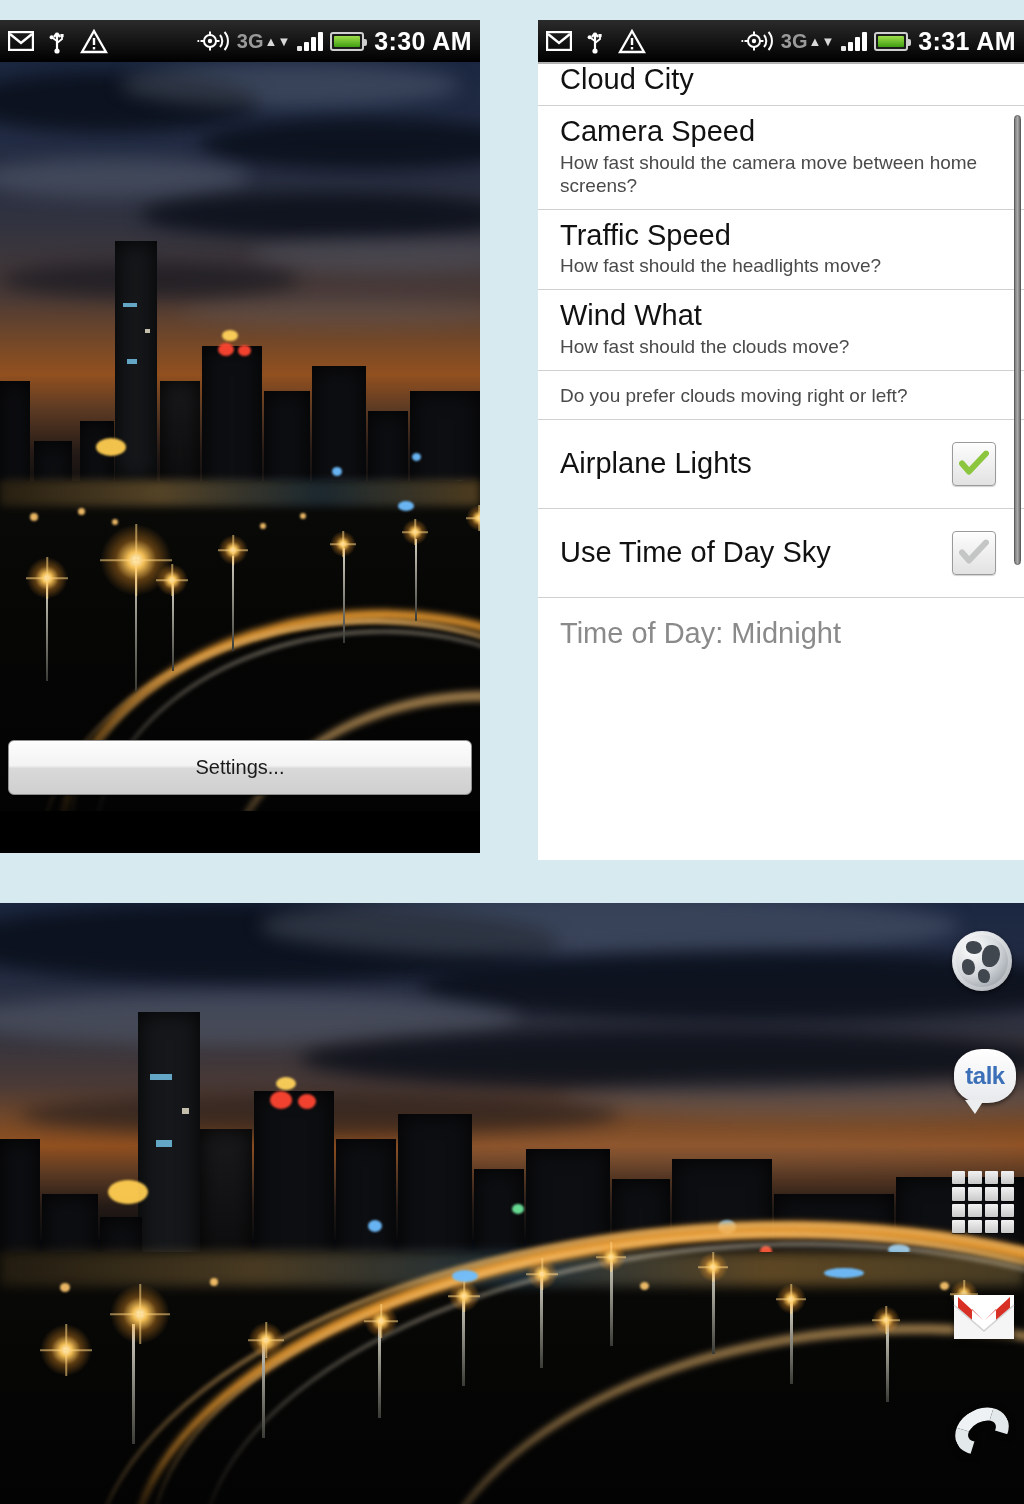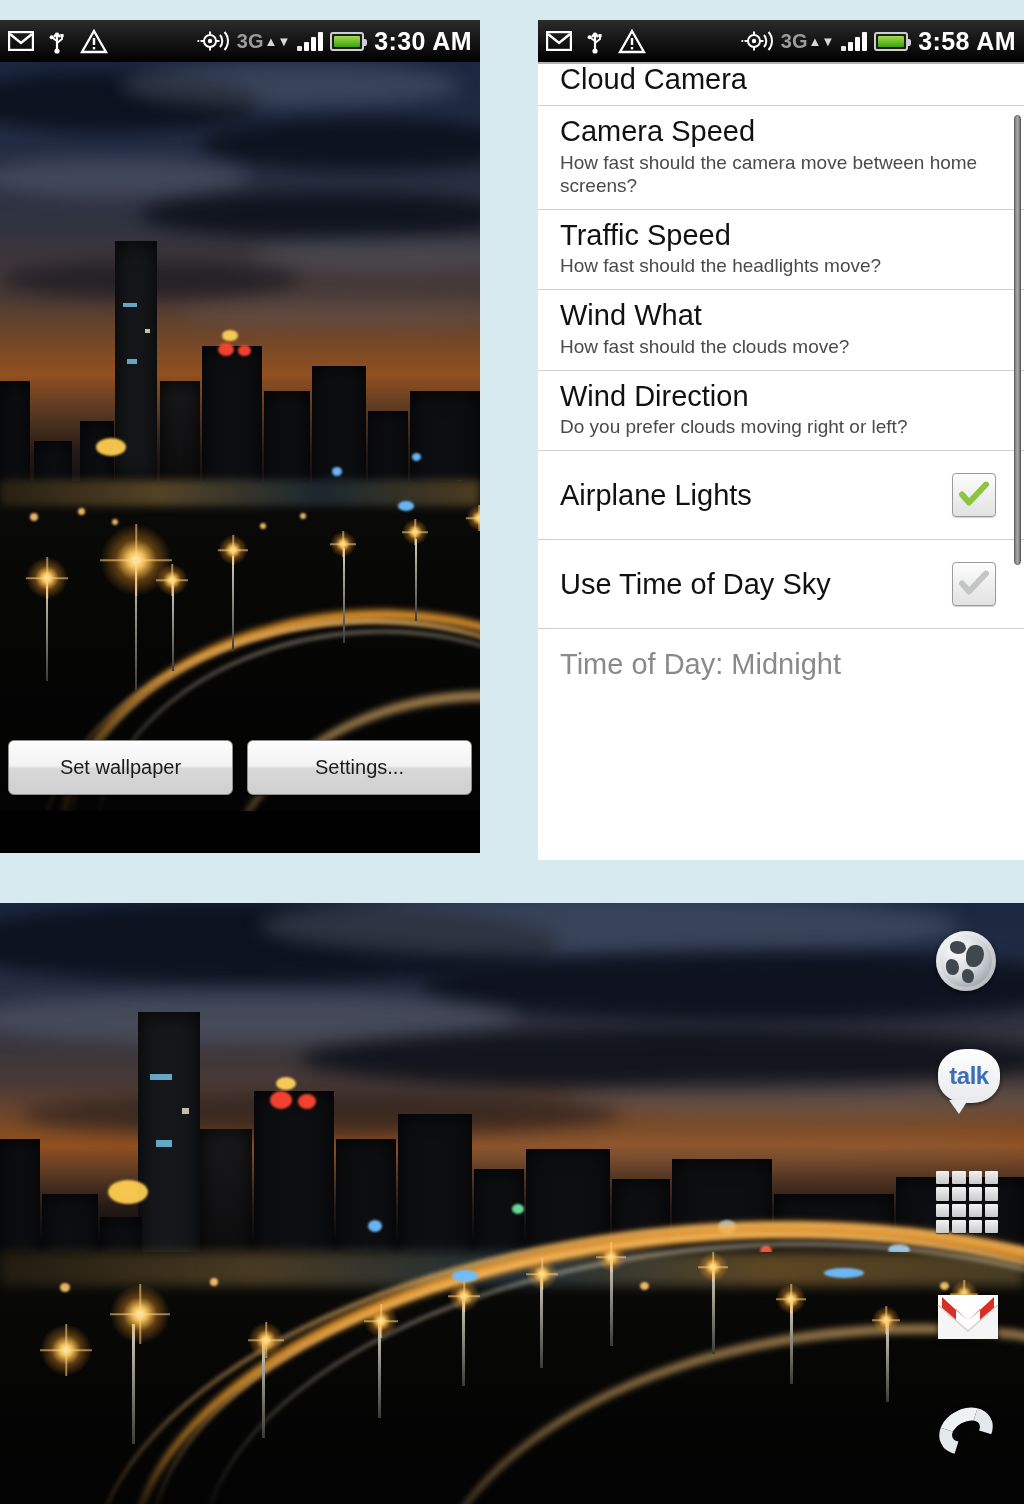--- a/index.html
+++ b/index.html
@@ -163,21 +163,21 @@
     position:absolute; right:3px; width:7px; border-radius:4px;
     background:linear-gradient(to right,#7e7e7e,#aaaaaa,#6f6f6f);
     border:1px solid #5d5d5d;
   }
 
   
   .panel-bottom {
     position:absolute; left:0; top:903px; width:1024px; height:601px;
     overflow:hidden; background:#05070d;
   }
-  .home-icons { position:absolute; right:16px; top:0; width:110px; height:566px; }
+  .home-icons { position:absolute; right:0; top:0; width:110px; height:566px; }
   .hi { position:absolute; right:12px; width:60px; height:60px; }
 
   .globe {
     width:60px;height:60px;border-radius:50%;
     background:radial-gradient(circle at 34% 30%, #fdfdfd 0%, #d4d8dc 45%, #9ea4ab 75%, #7c838b 100%);
     box-shadow:0 2px 4px rgba(0,0,0,.55), inset 0 0 0 4px rgba(255,255,255,.28);
     position:relative; overflow:hidden;
   }
   .globe .cont{position:absolute;background:#41474e;border-radius:40% 55% 45% 50%;}
 
@@ -336,21 +336,20 @@
 
       <div class="dotlight" style="left:30px;bottom:290px;width:8px;height:8px;"></div>
       <div class="dotlight" style="left:78px;bottom:296px;width:7px;height:7px;"></div>
       <div class="dotlight" style="left:112px;bottom:286px;width:6px;height:6px;"></div>
       <div class="dotlight blue" style="left:398px;bottom:300px;width:16px;height:10px;"></div>
       <div class="dotlight" style="left:300px;bottom:292px;width:6px;height:6px;"></div>
       <div class="dotlight" style="left:260px;bottom:282px;width:6px;height:6px;"></div>
     </div>
 
     <div class="wall-buttons">
-      <div class="wbtn">Set wallpaper</div>
       <div class="wbtn">Settings...</div>
     </div>
     <div class="footer-black"></div>
   </div>
 
   <div class="panel-right">
 
     <div class="statusbar">
       <div class="left">
         <span class="sb-ico">
@@ -395,33 +394,33 @@
         </span>
         <span class="bars">
             <i></i>
             <i></i>
             <i></i>
             <i></i>
           </span>
         <span class="batt">
             <span></span>
           </span>
-        <span class="clock">3:58 AM</span>
+        <span class="clock">3:31 AM</span>
       </div>
     </div>
 
     <div class="titlebar">
       <span class="t">Night City</span>
     </div>
 
     <div class="list">
 
       <div class="row clipped">
         <div class="txt">
-          <div class="title">Cloud Camera</div>
+          <div class="title">Cloud City</div>
         </div>
       </div>
 
       <div class="row">
         <div class="txt">
           <div class="title">Camera Speed</div>
           <div class="sub">How fast should the camera move between home screens?</div>
         </div>
       </div>
 
@@ -434,21 +433,20 @@
 
       <div class="row">
         <div class="txt">
           <div class="title">Wind What</div>
           <div class="sub">How fast should the clouds move?</div>
         </div>
       </div>
 
       <div class="row">
         <div class="txt">
-          <div class="title">Wind Direction</div>
           <div class="sub">Do you prefer clouds moving right or left?</div>
         </div>
       </div>
 
       <div class="row check">
         <div class="txt">
           <div class="title">Airplane Lights</div>
         </div>
         <div class="cbox">
           <svg width="30" height="26" viewBox="0 0 30 26">

